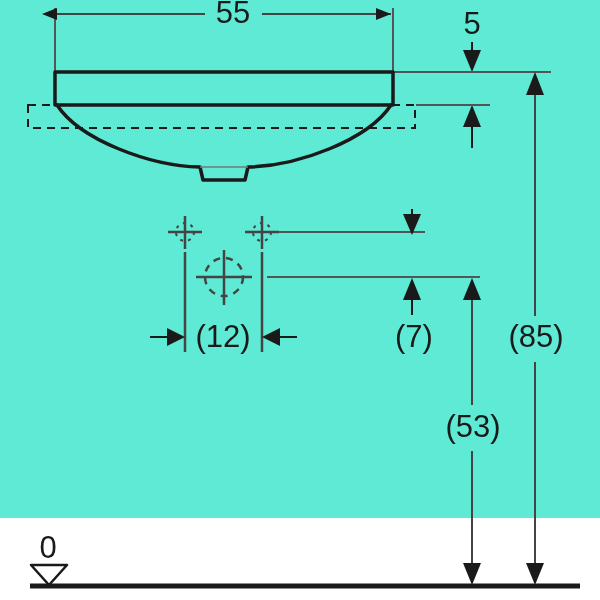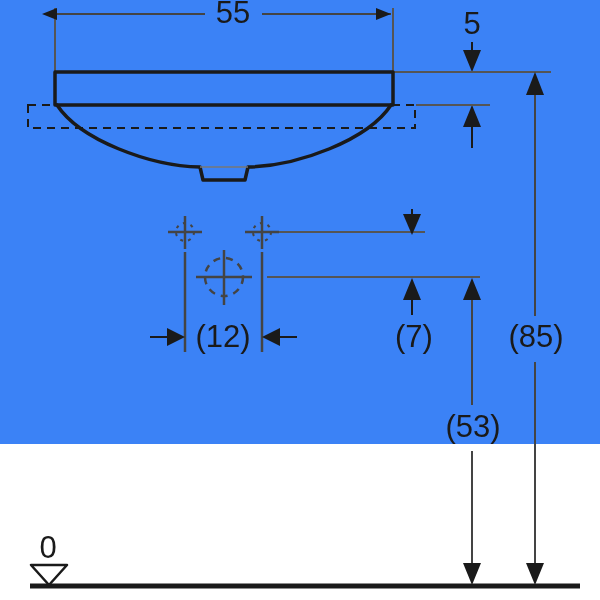--- a/index.html
+++ b/index.html
@@ -9,22 +9,22 @@
   }
   body {
     width: 600px;
     height: 600px;
     font-family: "Liberation Sans", sans-serif;
     overflow: hidden;
   }
   #drawing-root {
     position: relative;
     width: 600px;
-    height: 444px;
-    background: #3b82f6;
+    height: 518px;
+    background: #5eead4;
     text-align: right;
   }
   svg.tech-drawing {
     display: block;
     width: 600px;
     height: 600px;
   }
   .dim-text {
     font-family: "Liberation Sans", sans-serif;
     font-size: 31px;

